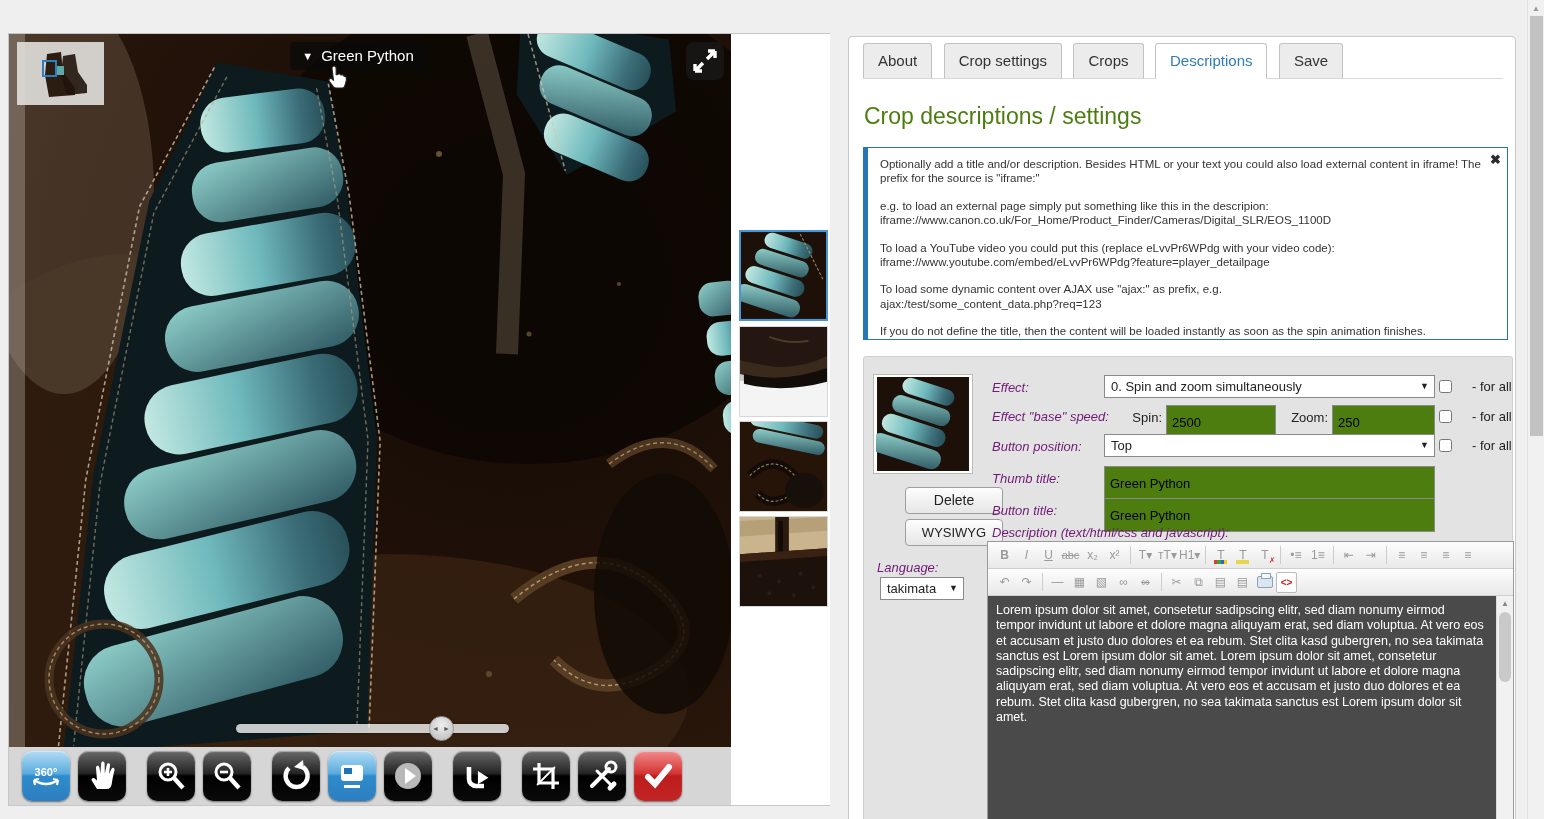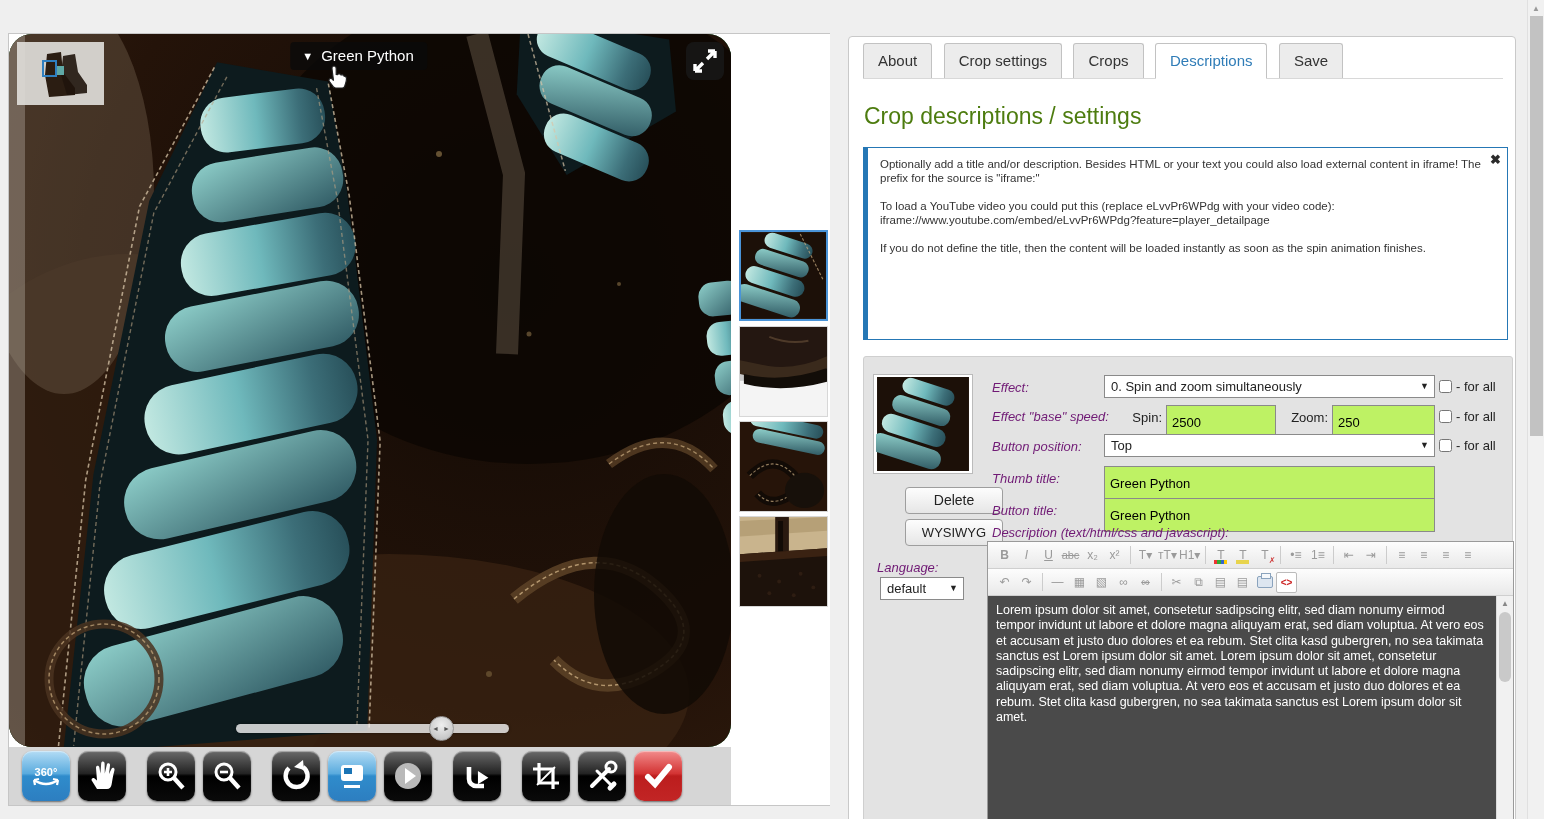--- a/index.html
+++ b/index.html
@@ -2,21 +2,21 @@
 <html><head>
 <meta charset="utf-8">
 <style>
   * { margin:0; padding:0; box-sizing:border-box; }
   html,body { width:1544px; height:819px; overflow:hidden; }
   body { background:#efefef; font-family:"Liberation Sans", sans-serif; color:#222; position:relative; }
 
   
   .viewer-widget { position:absolute; left:8px; top:33px; width:822px; height:773px;
     background:#fff; border:1px solid #c6c6c6; }
-  .viewer-stage { position:absolute; left:0; top:0; width:722px; height:713px; overflow:hidden; background:#15803d; cursor:grab;border-radius:23px; }
+  .viewer-stage { position:absolute; left:0; top:0; width:722px; height:713px; overflow:hidden; background:#15803d; cursor:grab; }
   .viewer-stage svg { display:block; }
 
   .navigator { position:absolute; left:8px; top:8px; width:87px; height:63px; }
   .viewer-label { position:absolute; left:50%; transform:translateX(-58%); top:8px;
     background:rgba(10,10,10,.8); color:#fff; font-size:15px; padding:5px 14px 6px 12px;
     border-radius:4px; white-space:nowrap; cursor:pointer; }
   .viewer-label .arr { font-size:11px; margin-right:8px; position:relative; top:-1px; }
   .hand-cursor { position:absolute; left:317px; top:30px; width:22px; height:26px; }
 
   .fullscreen-btn { position:absolute; left:677px; top:8px; width:38px; height:38px;
@@ -64,23 +64,23 @@
     background:#e3e3e3; border:1px solid #cfcfcf; border-radius:3px; }
   .crop-thumb { position:absolute; left:9px; top:17px; width:100px; height:100px; background:#fff; padding:2px; border:1px solid #bbb; }
   .crop-thumb svg { display:block; width:100%; height:100%; }
   .gbtn { position:absolute; left:9px; width:98px; height:27px; font-size:14px; color:#222; text-align:center;
     line-height:25px; background:linear-gradient(#fdfdfd,#e6e6e6); border:1px solid #9e9e9e; border-radius:4px; cursor:pointer;margin-left:32px; }
   .flabel { position:absolute; font-size:13px; font-style:italic; color:#701a75; }
   .plain-label { position:absolute; font-size:13px; color:#222; text-align:right; }
   .fake-select { position:absolute; height:22px; background:#fff; border:1px solid #8a8a8a;
     font-size:13px; padding:3px 18px 18px 6px; cursor:pointer; }
   .fake-select .sel-arr { position:absolute; right:5px; top:5px; font-size:9px; color:#222; }
-  .f-input { position:absolute; height:32px; background:#bef264; border:1px solid #8a8a8a; font-size:13px;
+  .f-input { position:absolute; height:32px; background:#4d7c0f; border:1px solid #8a8a8a; font-size:13px;
     padding:16px 5px; font-family:"Liberation Sans",sans-serif; }
-  .forall { position:absolute; left:575px; font-size:13px; color:#222; display:flex; align-items:center; gap:4px; }
+  .forall { position:absolute; left:575px; font-size:13px; color:#222; display:flex; align-items:center; gap:20px; }
   .forall input { width:13px; height:13px; }
 
   .editor { position:absolute; left:123px; top:184px; width:527px; height:286px; border:1px solid #9a9a9a; background:#fff; }
   .ed-row { height:27px; background:linear-gradient(#fdfdfd,#e9e9e9); border-bottom:1px solid #cfcfcf;
     display:flex; align-items:center; padding-left:6px; }
   .ed-btn { min-width:21px; height:21px; display:flex; align-items:center; justify-content:center;
     font-size:12px; color:#9a9a9a; cursor:pointer; border-radius:2px; margin-right:1px; position:relative; }
   .ed-btn.b { font-weight:bold; } .ed-btn.i { font-style:italic; } .ed-btn.u { text-decoration:underline; }
   .ed-btn.s { text-decoration:line-through; font-size:11px; }
   .ed-btn.swatch-color::after { content:""; position:absolute; left:4px; bottom:2px; width:13px; height:4px;
@@ -344,42 +344,46 @@
     <div class="tab">Crops</div>
     <div class="tab active">Descriptions</div>
     <div class="tab">Save</div>
   </div>
 
   <div class="panel-title">Crop descriptions / settings</div>
 
   <div class="info-box">
     <span class="info-close">✖</span>
     <p>Optionally add a title and/or description. Besides HTML or your text you could also load external content in iframe! The prefix for the source is "iframe:"</p>
+    <p>e.g. to load an external page simply put something like this in the descripion:
+iframe://www.canon.co.uk/For_Home/Product_Finder/Cameras/Digital_SLR/EOS_1100D</p>
     <p>To load a YouTube video you could put this (replace eLvvPr6WPdg with your video code):
 iframe://www.youtube.com/embed/eLvvPr6WPdg?feature=player_detailpage</p>
+    <p>To load some dynamic content over AJAX use "ajax:" as prefix, e.g.
+ajax:/test/some_content_data.php?req=123</p>
     <p>If you do not define the title, then the content will be loaded instantly as soon as the spin animation finishes.</p>
   </div>
 
   <div class="form-box">
     <div class="crop-thumb">
       <svg viewBox="0 0 89 91">
           <rect width="89" height="91" fill="#1c1008"></rect>
       <g transform="rotate(18 44 45)">
             <rect x="14" y="6" width="52" height="16" rx="8" fill="url(#sg)"></rect>
             <rect x="10" y="25" width="58" height="17" rx="8" fill="url(#sg2)"></rect>
             <rect x="6" y="45" width="64" height="18" rx="9" fill="url(#sg)"></rect>
             <rect x="2" y="66" width="70" height="19" rx="9" fill="url(#sg2)"></rect>
           </g>
         </svg>
     </div>
     <div class="gbtn" style="top:130px">Delete</div>
     <div class="gbtn" style="top:162px; font-size:13px">WYSIWYG</div>
     <div class="flabel" style="left:13px; top:203px">Language:</div>
     <div class="fake-select" style="left:16px; top:220px; width:84px">
-      <span>default</span>
+      <span>takimata</span>
       <span class="sel-arr">▼</span>
     </div>
 
     <div class="flabel" style="left:128px; top:23px">Effect:</div>
     <div class="fake-select" style="left:240px; top:18px; width:331px">
       <span>0. Spin and zoom simultaneously</span>
       <span class="sel-arr">▼</span>
     </div>
     <label class="forall" style="top:22px">
       <input type="checkbox" style="">

